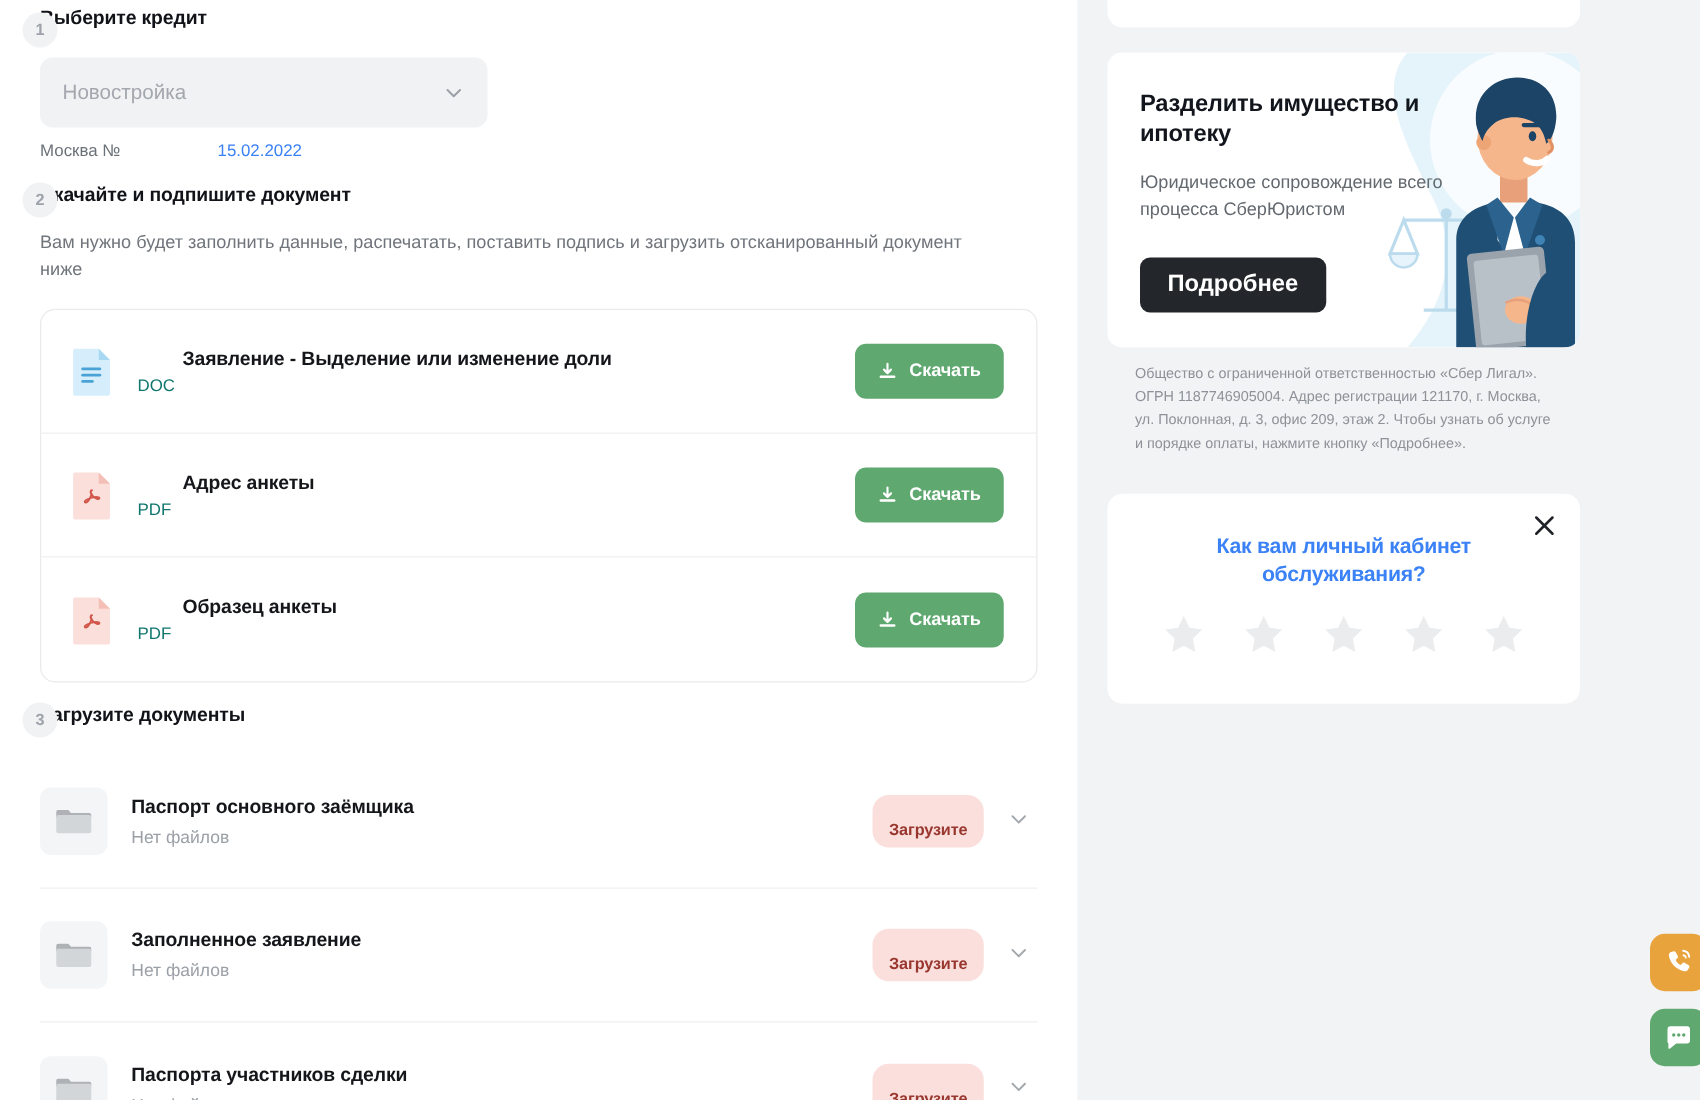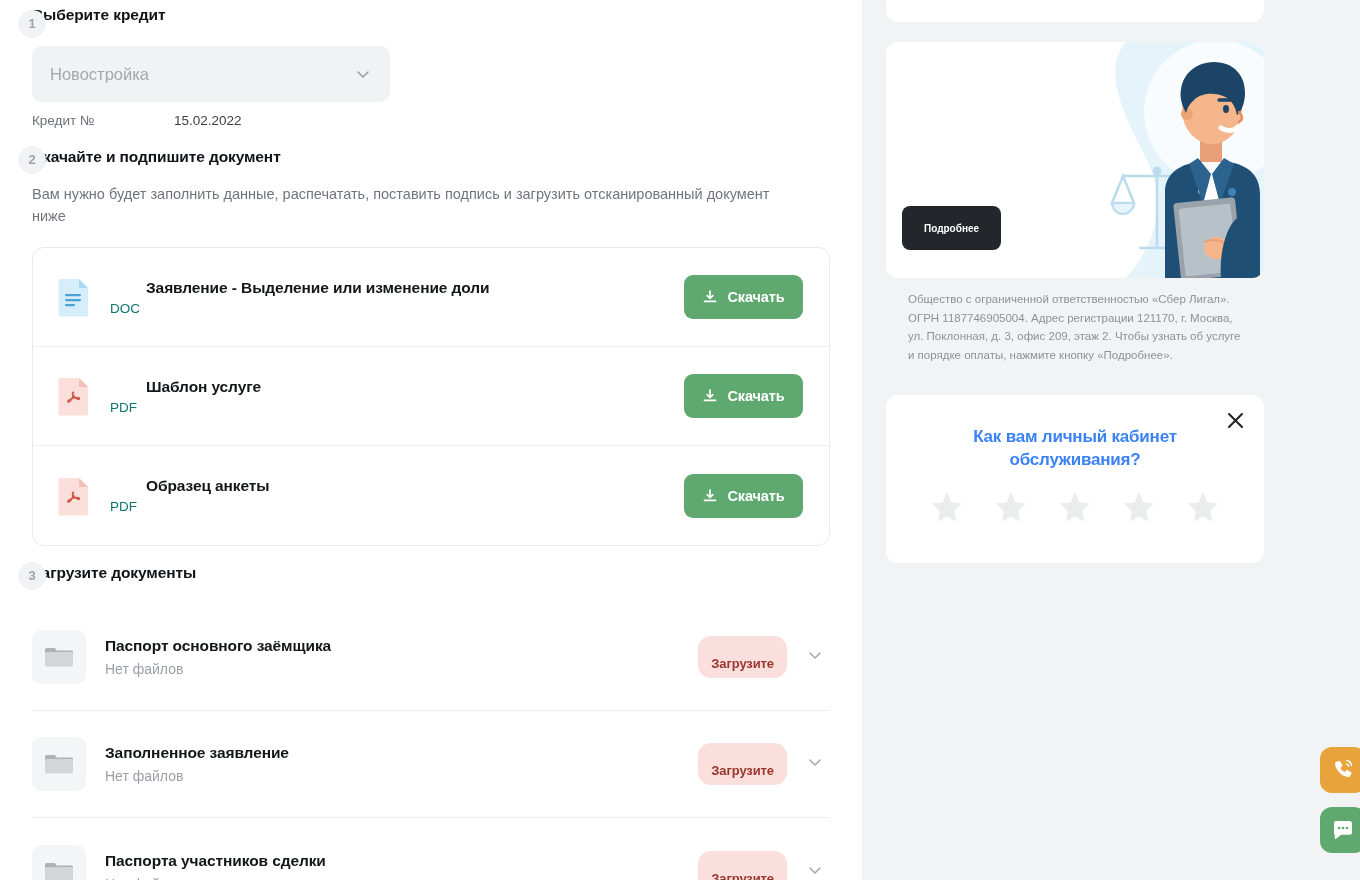--- a/index.html
+++ b/index.html
@@ -60,21 +60,21 @@
     display: block;
   }
   .chev svg { display: block; }
   .credit-row {
     margin-top: 11px;
     display: flex;
     font-size: 13.5px;
     color: #6b7178;
   }
   .credit-row .lbl { width: 142px; }
-  .credit-row .val { color: #404040; }
+  .credit-row .val { color: #3b82f6; }
 
   
   .s2 { position: absolute; top: 148px; left: 32px; right: 32px; }
   .hint {
     margin-top: 17px;
     font-size: 14.5px;
     line-height: 1.52;
     color: #70757c;
     max-width: 770px;
   }
@@ -179,25 +179,25 @@
     font-size: 19px; font-weight: 700; line-height: 1.28;
     color: #12161c; width: 230px;
     letter-spacing: -0.2px;
   }
   .promo-sub {
     position: absolute; left: 26px; top: 94px;
     font-size: 14.5px; line-height: 1.5; color: #63696f;
     width: 276px;
   }
   .btn-promo {
-    position: absolute; left: 16px; top: 164px;
+    position: absolute; left: 26px; top: 164px;
     height: 44px; padding: 0 22px;
     background: #23262a; color: #fff;
     border: none; border-radius: 8px;
-    font-family: inherit; font-size: 10px; font-weight: 600;
+    font-family: inherit; font-size: 19px; font-weight: 600;
     cursor: pointer;
   }
   .promo-art { position: absolute; right: 0; top: 0; width: 165px; height: 236px; }
 
   .legal {
     position: absolute; left: 24px; top: 290px;
     width: 378px;
     padding: 0 22px;
     font-size: 11.5px;
     line-height: 1.62;
@@ -252,21 +252,21 @@
       <div class="select-box">
         <span class="select-value">Новостройка</span>
         <span class="chev">
           <svg width="18" height="18" viewBox="0 0 18 18">
               <path d="M4 7 L9 12 L14 7" fill="none" stroke="#9aa0a6" stroke-width="1.6" stroke-linecap="round" stroke-linejoin="round"></path>
             </svg>
         </span>
       </div>
 
       <div class="credit-row">
-        <span class="lbl">Кредит №</span>
+        <span class="lbl">Москва №</span>
         <span class="val">15.02.2022</span>
       </div>
     </div>
 
     <div class="s2">
       <div class="step-badge" style="top:-2px;">2</div>
       <div class="section-title">Скачайте и подпишите документ</div>
       <div class="hint">Вам нужно будет заполнить данные, распечатать, поставить подпись и загрузить отсканированный документ ниже</div>
 
       <div class="docs-card">
@@ -298,21 +298,21 @@
 
         <div class="doc-row">
           <span class="file-icon">
             <svg width="34" height="40" viewBox="0 0 34 40">
               <path d="M3 2h19l9 9v27a1.5 1.5 0 0 1-1.5 1.5H3A1.5 1.5 0 0 1 1.5 38V3.5A1.5 1.5 0 0 1 3 2z" fill="#fadfda"></path>
               <path d="M22 2l9 9h-9z" fill="#f3bfb6"></path>
               <path d="M16.6 16.2c-.8 0-1.2.7-1.1 1.6.1.9.6 2 .6 2-.6 1.9-1.6 4-2.6 5-.9.9-2.1 1.6-2.6 1-.5-.6.5-1.6 1.7-2.2 1.8-1 5.2-2 7.2-2 1.4 0 2.6.2 2.7.9.1.7-1 .9-1.9.6-1.6-.5-3.8-2.6-4.6-4.5-.4-.9-.6-2.4.6-2.4z" fill="none" stroke="#d2564a" stroke-width="1.5" stroke-linecap="round" stroke-linejoin="round"></path>
             </svg>
           </span>
           <div class="doc-text">
-            <div class="doc-name">Шаблон услуге</div>
+            <div class="doc-name">Адрес анкеты</div>
             <div class="doc-type">PDF</div>
           </div>
           <button class="btn-download">
             <span>
               <svg width="16" height="16" viewBox="0 0 16 16">
                 <path d="M8 2v7M8 9.5L5.2 6.7M8 9.5l2.8-2.8" fill="none" stroke="#fff" stroke-width="1.7" stroke-linecap="round" stroke-linejoin="round"></path>
                 <path d="M2.6 12.4h10.8" stroke="#fff" stroke-width="1.9" stroke-linecap="round"></path>
               </svg>
             </span>
             <span>Скачать</span>
@@ -460,20 +460,22 @@
           <circle cx="133" cy="150" r="4" fill="#3f82b4"></circle>
 
           <rect x="78" y="158" width="62" height="78" rx="4" fill="#9aa3ab" transform="rotate(-6 109 197)"></rect>
           <rect x="83" y="164" width="52" height="68" rx="3" fill="#b9c1c8" transform="rotate(-6 109 198)"></rect>
 
           <ellipse cx="118" cy="206" rx="13" ry="11" fill="#f6b68c"></ellipse>
           <path d="M106 200c8-4 18-2 22 4" stroke="#e8a07a" stroke-width="2" fill="none" stroke-linecap="round"></path>
 
           <path d="M138 176c10 8 14 22 14 34v26h-30c-2-22 4-50 16-60z" fill="#1f4f75"></path>
         </svg>
+        <div class="promo-title">Разделить имущество и ипотеку</div>
+        <div class="promo-sub">Юридическое сопровождение всего процесса СберЮристом</div>
         <button class="btn-promo">Подробнее</button>
       </div>
     </div>
 
     <div class="legal">Общество с ограниченной ответственностью «Сбер Лигал». ОГРН 1187746905004. Адрес регистрации 121170, г. Москва, ул. Поклонная, д. 3, офис 209, этаж 2. Чтобы узнать об услуге и порядке оплаты, нажмите кнопку «Подробнее».</div>
 
     <div class="card card-rate">
       <span class="rate-close">
         <svg width="17" height="17" viewBox="0 0 17 17">
             <path d="M2 2 L15 15 M15 2 L2 15" stroke="#1e2226" stroke-width="2" stroke-linecap="round"></path>

